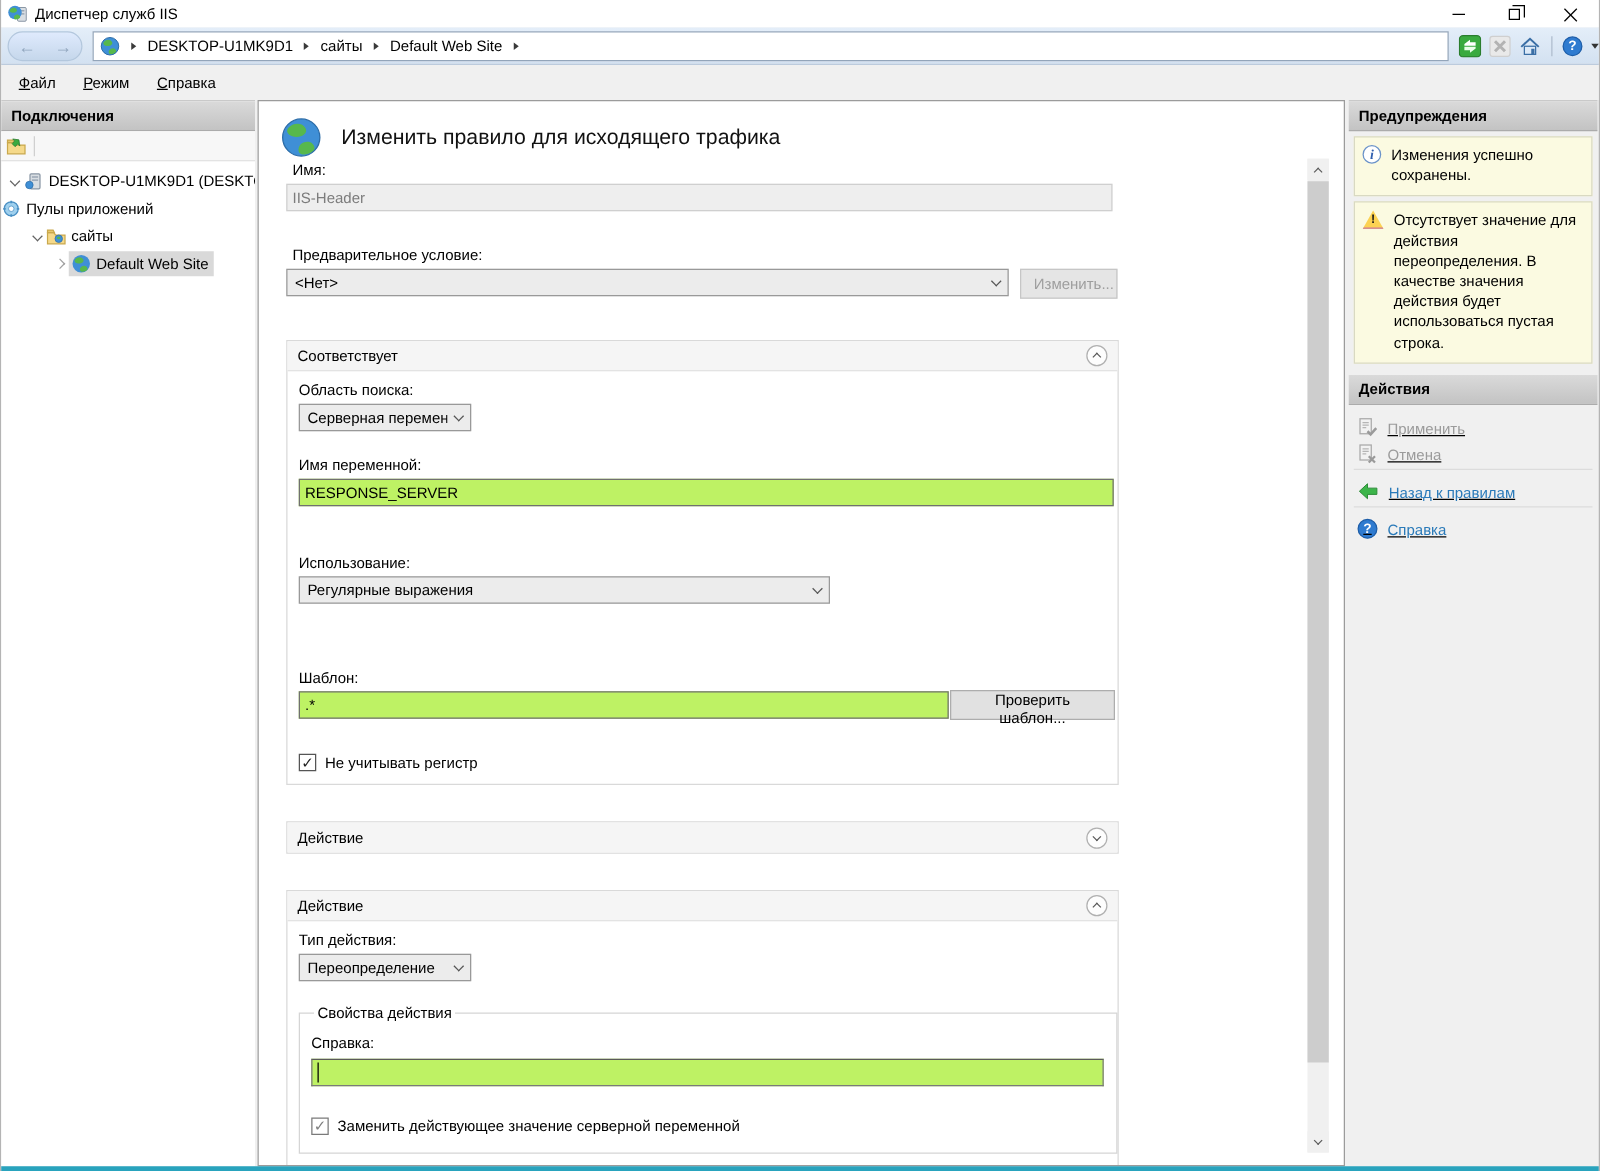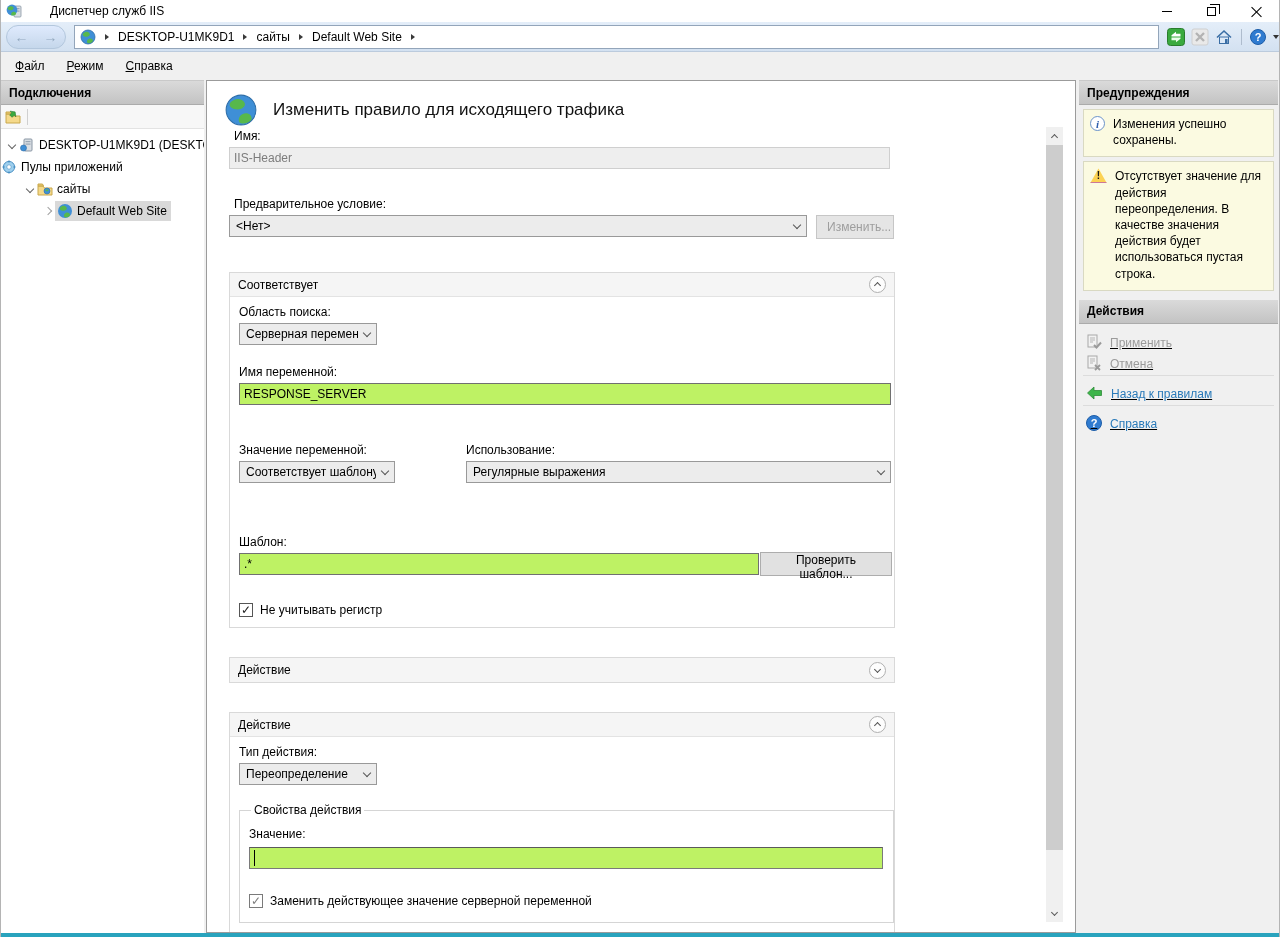--- a/index.html
+++ b/index.html
@@ -1,21 +1,21 @@
 <!DOCTYPE html>
 <html><head>
 <meta charset="utf-8">
 <style>
   * { margin:0; padding:0; box-sizing:border-box; }
   html,body { width:1280px; height:937px; overflow:hidden; }
   body { font-family:"Liberation Sans", sans-serif; font-size:12px; color:#000; background:#f0f0f0; }
   #window { position:relative; width:1280px; height:937px; background:#f0f0f0; border-left:1px solid #b4b4b4; border-right:1px solid #b4b4b4; }
 
   
-  .titlebar { position:absolute; left:0; top:0; width:100%; height:22px; background:#ffffff; display:flex; align-items:center;gap:22px; }
+  .titlebar { position:absolute; left:0; top:0; width:100%; height:22px; background:#ffffff; display:flex; align-items:center; }
   .app-icon { margin:0 6px 0 5px; width:16px; height:16px; display:inline-block; }
   .title-text { font-size:12px; color:#000; }
   .win-controls { position:absolute; right:0; top:0; height:22px; display:flex; }
   .win-btn { width:45px; height:22px; display:flex; align-items:center; justify-content:center; cursor:default; }
   .glyph-min { width:10px; height:1px; background:#000; display:block; }
   .glyph-max { width:9px; height:9px; border:1px solid #000; position:relative; display:block; background:#fff; }
   .glyph-max:before { content:""; position:absolute; left:2px; top:-4px; width:9px; height:9px; border:1px solid #000; border-bottom:none; border-left:none; }
   .glyph-close { position:relative; width:11px; height:11px; display:block; }
   .glyph-close:before, .glyph-close:after { content:""; position:absolute; left:5px; top:-1px; width:1px; height:14px; background:#000; }
   .glyph-close:before { transform:rotate(45deg); }
@@ -304,27 +304,20 @@
           <label class="lbl" style="margin-left:0;">Область поиска:</label>
           <div class="combo" style="width:138px;">
             <span class="cv">Серверная переменн</span>
             <span class="chev"></span>
           </div>
 
           <label class="lbl" style="margin:20px 0 4px 0;">Имя переменной:</label>
           <input class="txt" style="width: 652px;" value="RESPONSE_SERVER">
 
           <div style="display:flex; margin-top:38px;">
-            <div style="width:227px;">
-              <label class="lbl" style="margin-left:0;">Значение переменной:</label>
-              <div class="combo" style="width:156px;">
-                <span class="cv">Соответствует шаблону</span>
-                <span class="chev"></span>
-              </div>
-            </div>
             <div>
               <label class="lbl" style="margin-left:0;">Использование:</label>
               <div class="combo" style="width:425px;">
                 <span class="cv">Регулярные выражения</span>
                 <span class="chev"></span>
               </div>
             </div>
           </div>
 
           <label class="lbl" style="margin:52px 0 4px 0;">Шаблон:</label>
@@ -358,21 +351,21 @@
         </div>
         <div class="sec-body">
           <label class="lbl" style="margin-left:0;">Тип действия:</label>
           <div class="combo" style="width:138px;">
             <span class="cv">Переопределение</span>
             <span class="chev"></span>
           </div>
 
           <fieldset class="group" style="margin-top:18px;">
             <legend>Свойства действия</legend>
-            <label class="lbl" style="margin:4px 0 6px 0;">Значение:</label>
+            <label class="lbl" style="margin:4px 0 6px 0;">Справка:</label>
             <div class="focus-input" style="width:634px;">
               <input class="txt" style="width: 634px;" value="">
               <span class="caret"></span>
             </div>
             <div class="cbrow" style="margin-top:25px;">
               <span class="cb gray">✓</span>
               <span class="cb-lbl">Заменить действующее значение серверной переменной</span>
             </div>
           </fieldset>
         </div>

